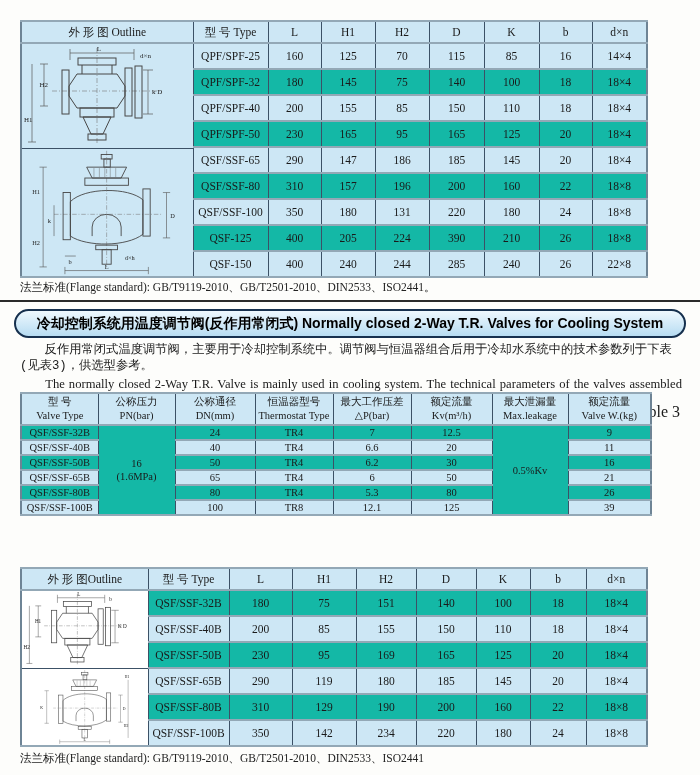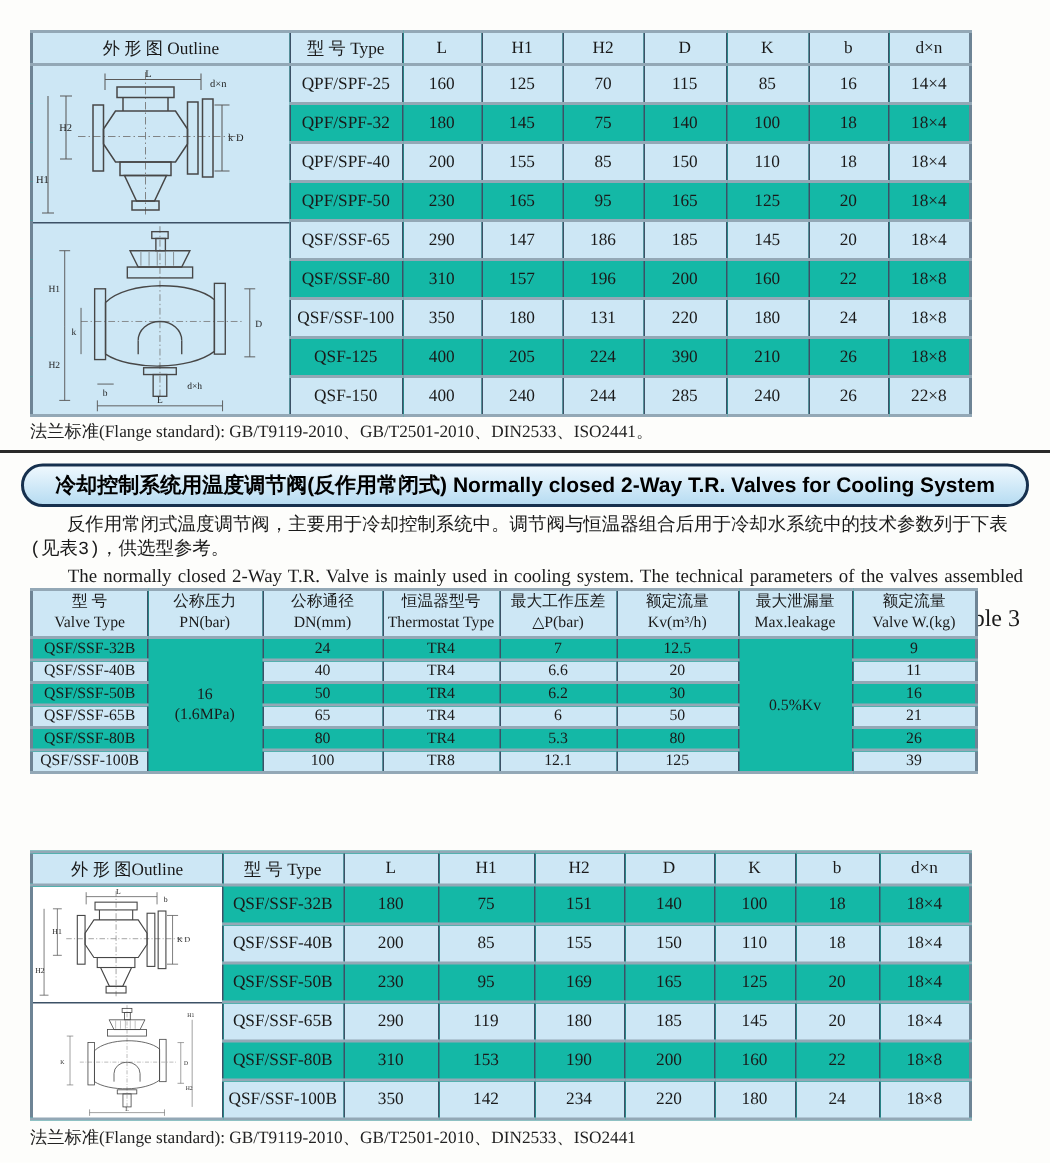--- a/index.html
+++ b/index.html
@@ -500,21 +500,21 @@
           <td>119</td>
           <td>180</td>
           <td>185</td>
           <td>145</td>
           <td>20</td>
           <td>18×4</td>
         </tr>
     <tr>
           <td>QSF/SSF-80B</td>
           <td>310</td>
-          <td>153</td>
+          <td>129</td>
           <td>190</td>
           <td>200</td>
           <td>160</td>
           <td>22</td>
           <td>18×8</td>
         </tr>
     <tr class="shade">
           <td>QSF/SSF-100B</td>
           <td>350</td>
           <td>142</td>

